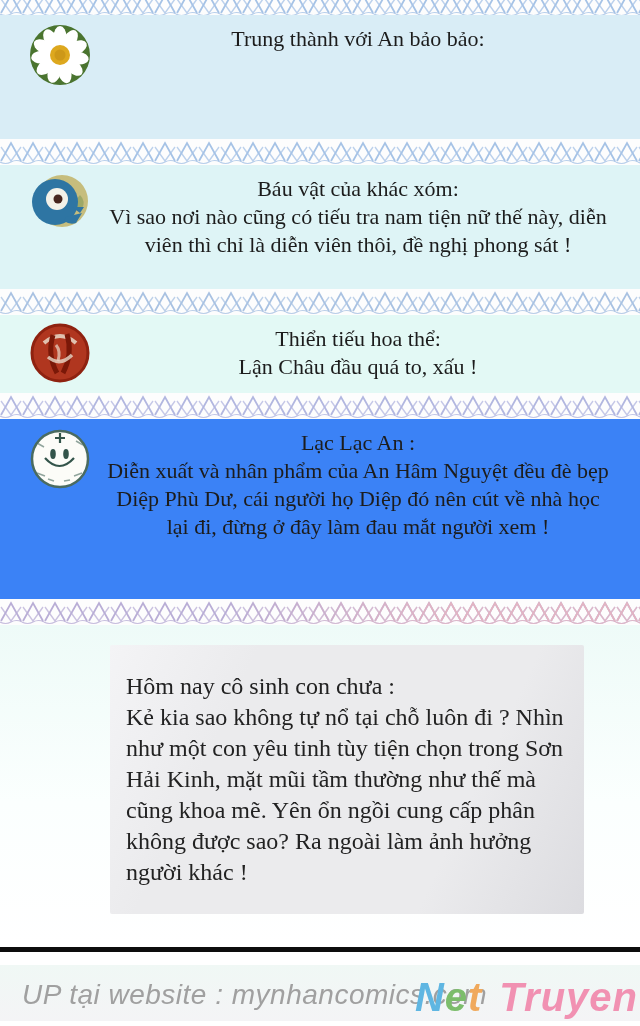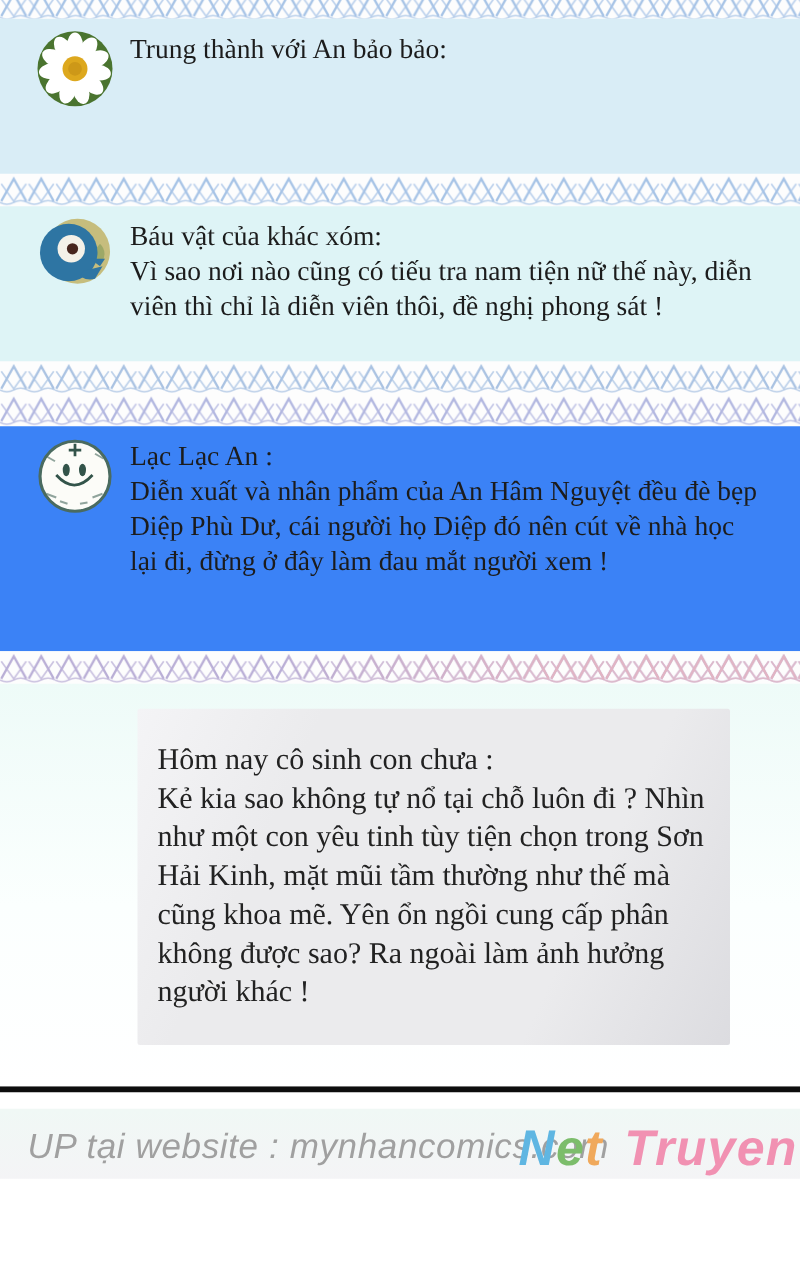--- a/index.html
+++ b/index.html
@@ -12,21 +12,21 @@
     color:#1c1c1c;
   }
   
   .lace-strip{display:block;width:640px;background:#fdfdfd;}
   .lace-wrap{position:relative;width:640px;}
   .lace-overlay{position:absolute;left:0;top:0;
     -webkit-mask-image:linear-gradient(to right, transparent 35%, #000 70%);
     mask-image:linear-gradient(to right, transparent 35%, #000 70%);
   }
   
-  .comment{position:relative;padding:10px 28px 0 104px;box-sizing:border-box;}
+  .comment{position:relative;padding:10px 28px 0 104px;box-sizing:border-box;text-align:center;}
   .bg-1{background:#d9edf6;height:124px;}
   .bg-2{background:#def4f6;height:124px;}
   .bg-3{background:#e3f9f5;height:78px;}
   .bg-4{background:#3b82f6;height:180px;}
   .avatar{position:absolute;left:28px;top:8px;width:64px;height:64px;}
   .bg-3 .avatar{top:6px;}
   .c-text{font-size:22px;line-height:28px;}
   .c-author{display:block;}
   .c-body{display:block;}
   
@@ -163,20 +163,37 @@
         <pattern id="lace2" width="22" height="26" patternUnits="userSpaceOnUse">
           <path d="M1 22 L11 4 L21 22" stroke="#a9c2e2" stroke-width="1.8" fill="none"></path>
           <path d="M1 8 L11 22 L21 8" stroke="#a9c2e2" stroke-width="1.4" fill="none" opacity=".75"></path>
           <path d="M0 23 Q5.5 26 11 23 Q16.5 20 22 23" stroke="#a9c2e2" stroke-width="1.2" fill="none" opacity=".8"></path>
         </pattern>
       </defs>
       <rect width="640" height="26" fill="url(#lace2)"></rect>
     </svg>
   </div>
 
+  <div class="comment bg-3">
+    <span class="avatar">
+      <svg width="64" height="64" viewBox="0 0 64 64" xmlns="http://www.w3.org/2000/svg">
+        <circle cx="32" cy="32" r="28" fill="#b0361f"></circle>
+        <circle cx="32" cy="32" r="28" fill="none" stroke="#8f2210" stroke-width="3"></circle>
+        <path d="M16 22 Q32 8 48 22" stroke="#e9d9c9" stroke-width="4" fill="none" opacity=".85"></path>
+        <path d="M25 14 Q19 34 29 52" stroke="#7a1808" stroke-width="5" fill="none"></path>
+        <path d="M39 13 Q45 33 35 52" stroke="#7a1808" stroke-width="5" fill="none"></path>
+        <path d="M20 36 Q32 46 44 34" stroke="#e9d9c9" stroke-width="3.5" fill="none" opacity=".8"></path>
+        <path d="M28 24 Q33 30 30 40" stroke="#e9d9c9" stroke-width="3" fill="none" opacity=".7"></path>
+      </svg>
+    </span>
+    <div class="c-text">
+      <span class="c-author">Thiển tiếu hoa thể:</span>
+      <span class="c-body">Lận Châu đầu quá to, xấu !</span>
+    </div>
+  </div>
 
   <div>
     <svg class="lace-strip" width="640" height="26" xmlns="http://www.w3.org/2000/svg">
       <defs>
         <pattern id="lace3" width="22" height="26" patternUnits="userSpaceOnUse">
           <path d="M1 22 L11 4 L21 22" stroke="#b2b7e0" stroke-width="1.8" fill="none"></path>
           <path d="M1 8 L11 22 L21 8" stroke="#b2b7e0" stroke-width="1.4" fill="none" opacity=".75"></path>
           <path d="M0 23 Q5.5 26 11 23 Q16.5 20 22 23" stroke="#b2b7e0" stroke-width="1.2" fill="none" opacity=".8"></path>
         </pattern>
       </defs>

